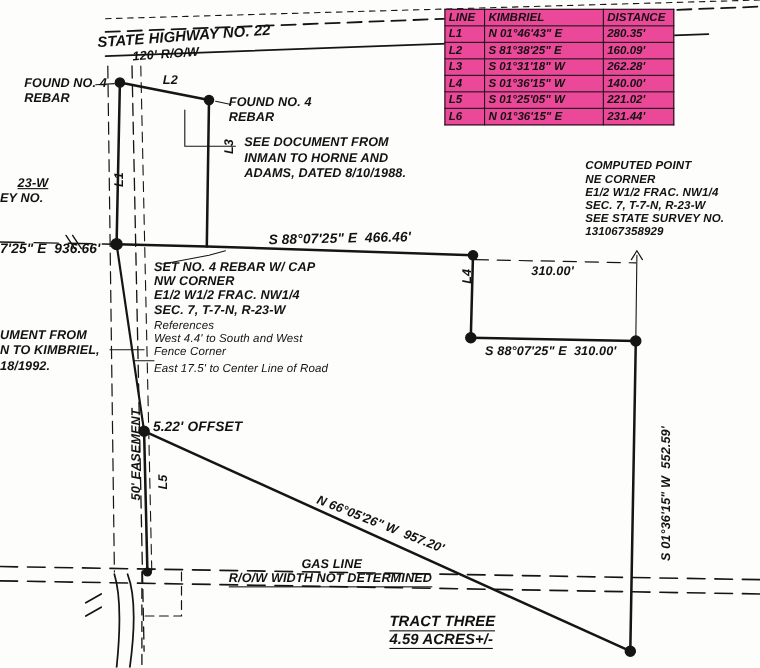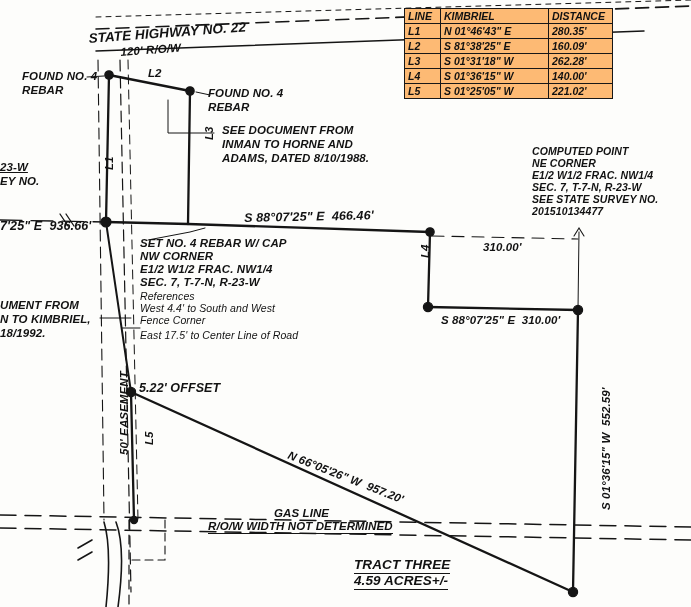--- a/index.html
+++ b/index.html
@@ -33,21 +33,21 @@
 
   
   #line-table {
     position: absolute;
     left: 404px;
     top: 8px;
     border-collapse: collapse;
     font-style: italic;
     font-weight: bold;
     font-size: 10.5px;
-    background: #fdba74;
+    background: #ec4899;
   }
   #line-table th, #line-table td {
     border: 1px solid #171717;
     padding: 1px 4px 1px 3px;
     text-align: left;
     white-space: nowrap;
     font-style: italic;
     font-weight: bold;
     line-height: 1.15;
   }
@@ -169,52 +169,57 @@
       <tr>
         <td>L4</td>
         <td>S 01°36'15" W</td>
         <td>140.00'</td>
       </tr>
       <tr>
         <td>L5</td>
         <td>S 01°25'05" W</td>
         <td>221.02'</td>
       </tr>
+      <tr>
+        <td>L6</td>
+        <td>N 01°36'15" E</td>
+        <td>231.44'</td>
+      </tr>
     </tbody>
   </table>
 
   <div class="lbl sz13 rot-4" style="left:88px; top:31px;">STATE HIGHWAY NO. 22</div>
   <div class="lbl sz11 rot-4" style="left:120px; top:45px;">120' R/O/W</div>
 
   <div class="lbl sz11" style="left:22px; top:69px;">FOUND NO. 4
 REBAR</div>
   <div class="lbl sz11" style="left:208px; top:86px;">FOUND NO. 4
 REBAR</div>
 
   <div class="lbl sz11" style="left:222px; top:123px;">SEE DOCUMENT FROM
 INMAN TO HORNE AND
 ADAMS, DATED 8/10/1988.</div>
 
   <div class="lbl sz10" style="left:532px; top:145px;">COMPUTED POINT</div>
   <div class="lbl sz10" style="left:532px; top:157px;">NE CORNER</div>
   <div class="lbl sz10" style="left:532px; top:169px;">E1/2 W1/2 FRAC. NW1/4</div>
   <div class="lbl sz10" style="left:532px; top:181px;">SEC. 7, T-7-N, R-23-W</div>
   <div class="lbl sz10" style="left:532px; top:193px;">SEE STATE SURVEY NO.</div>
-  <div class="lbl sz10" style="left:532px; top:205px;">201510134477</div>
+  <div class="lbl sz10" style="left:532px; top:205px;">131067358929</div>
 
   <div class="lbl sz11" style="left:140px; top:236px;text-align:right;">SET NO. 4 REBAR W/ CAP</div>
   <div class="lbl sz11" style="left:140px; top:249px;">NW CORNER</div>
   <div class="lbl sz11" style="left:140px; top:262px;">E1/2 W1/2 FRAC. NW1/4</div>
   <div class="lbl sz11" style="left:140px; top:275px;">SEC. 7, T-7-N, R-23-W</div>
   <div class="lbl sz10 light" style="left:140px; top:290px;">References</div>
   <div class="lbl sz10 light" style="left:140px; top:302px;">West 4.4' to South and West</div>
   <div class="lbl sz10 light" style="left:140px; top:314px;">Fence Corner</div>
   <div class="lbl sz10 light" style="left:140px; top:329px;text-align:right;">East 17.5' to Center Line of Road</div>
 
-  <div class="lbl sz11" style="left:0px; top:160px;text-decoration:underline;">23-W</div>
+  <div class="lbl sz11" style="left:16px; top:160px;text-decoration:underline;">23-W</div>
   <div class="lbl sz11" style="left:0px; top:174px;">EY NO.</div>
   <div class="lbl sz12" style="left:0px; top:219px;">7'25" E  936.66'</div>
   <div class="lbl sz11" style="left:0px; top:298px;">UMENT FROM
 N TO KIMBRIEL,
 18/1992.</div>
 
   <div class="lbl sz12 rot-1" style="left:244px; top:211px;">S 88°07'25" E  466.46'</div>
   <div class="lbl sz11" style="left:483px; top:240px;">310.00'</div>
   <div class="lbl sz11" style="left:441px; top:313px;">S 88°07'25" E  310.00'</div>
 

